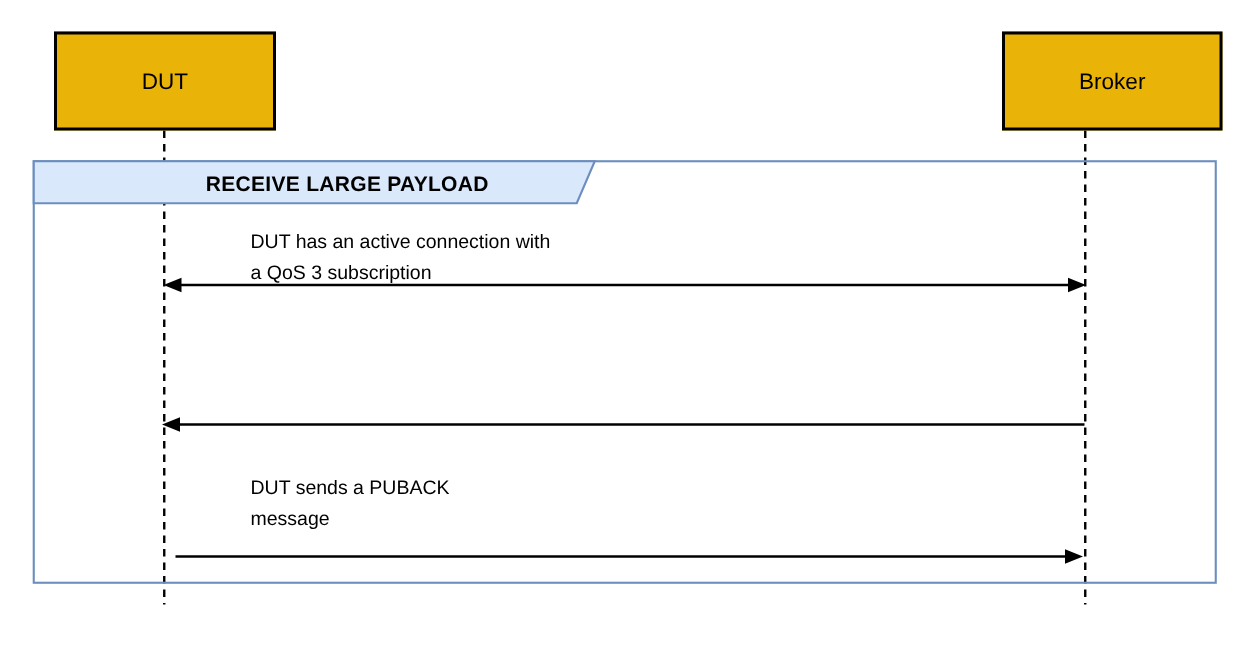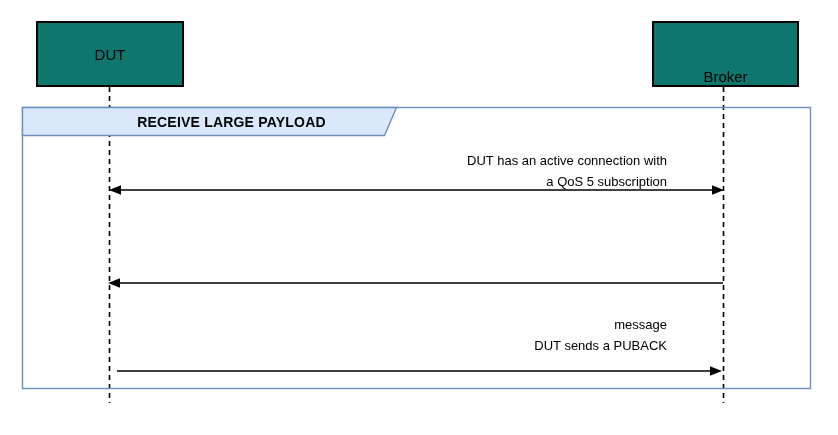--- a/index.html
+++ b/index.html
@@ -17,48 +17,48 @@
     overflow: hidden;
   }
   .layer {
     position: absolute;
     left: 0;
     top: 0;
   }
   .actor {
     position: absolute;
     box-sizing: border-box;
-    background: #0f766e;
+    background: #eab308;
     border: 2px solid #000000;
     display: flex;
     align-items: center;
     justify-content: center;
     font-size: 15px;
   }
   .actor-dut   { left: 36px;  top: 21px; width: 148px; height: 66px; }
-  .actor-broker{ left: 652px; top: 21px; width: 147px; height: 66px; align-items: flex-end; }
+  .actor-broker{ left: 668px; top: 21px; width: 147px; height: 66px; }
   .frame-title {
     position: absolute;
     left: 22px;
     top: 107px;
     width: 363px;
     height: 29px;
     display: flex;
     align-items: center;
     justify-content: center;
     font-size: 14px;
     font-weight: bold;
     letter-spacing: 0.2px;
     padding-left: 28px;
   }
   .msg {
     position: absolute;
     width: 500px;
     left: 167px;
-    text-align: right;
+    text-align: left;
     font-size: 13px;
     line-height: 21px;
   }
   .msg span { display: block; }
   .msg-1 { top: 150px; }
   .msg-2 { top: 233px; }
   .msg-3 { top: 314px; }
 </style>
 </head>
 <body>
@@ -95,20 +95,20 @@
     <span>DUT</span>
   </div>
   <div class="actor actor-broker">
     <span>Broker</span>
   </div>
 
   <div class="frame-title">RECEIVE LARGE PAYLOAD</div>
 
   <div class="msg msg-1">
     <span>DUT has an active connection with</span>
-    <span>a QoS 5 subscription</span>
+    <span>a QoS 3 subscription</span>
   </div>
   <div class="msg msg-3">
+    <span>DUT sends a PUBACK</span>
     <span>message</span>
-    <span>DUT sends a PUBACK</span>
   </div>
 
 </div>
 
 </body></html>

